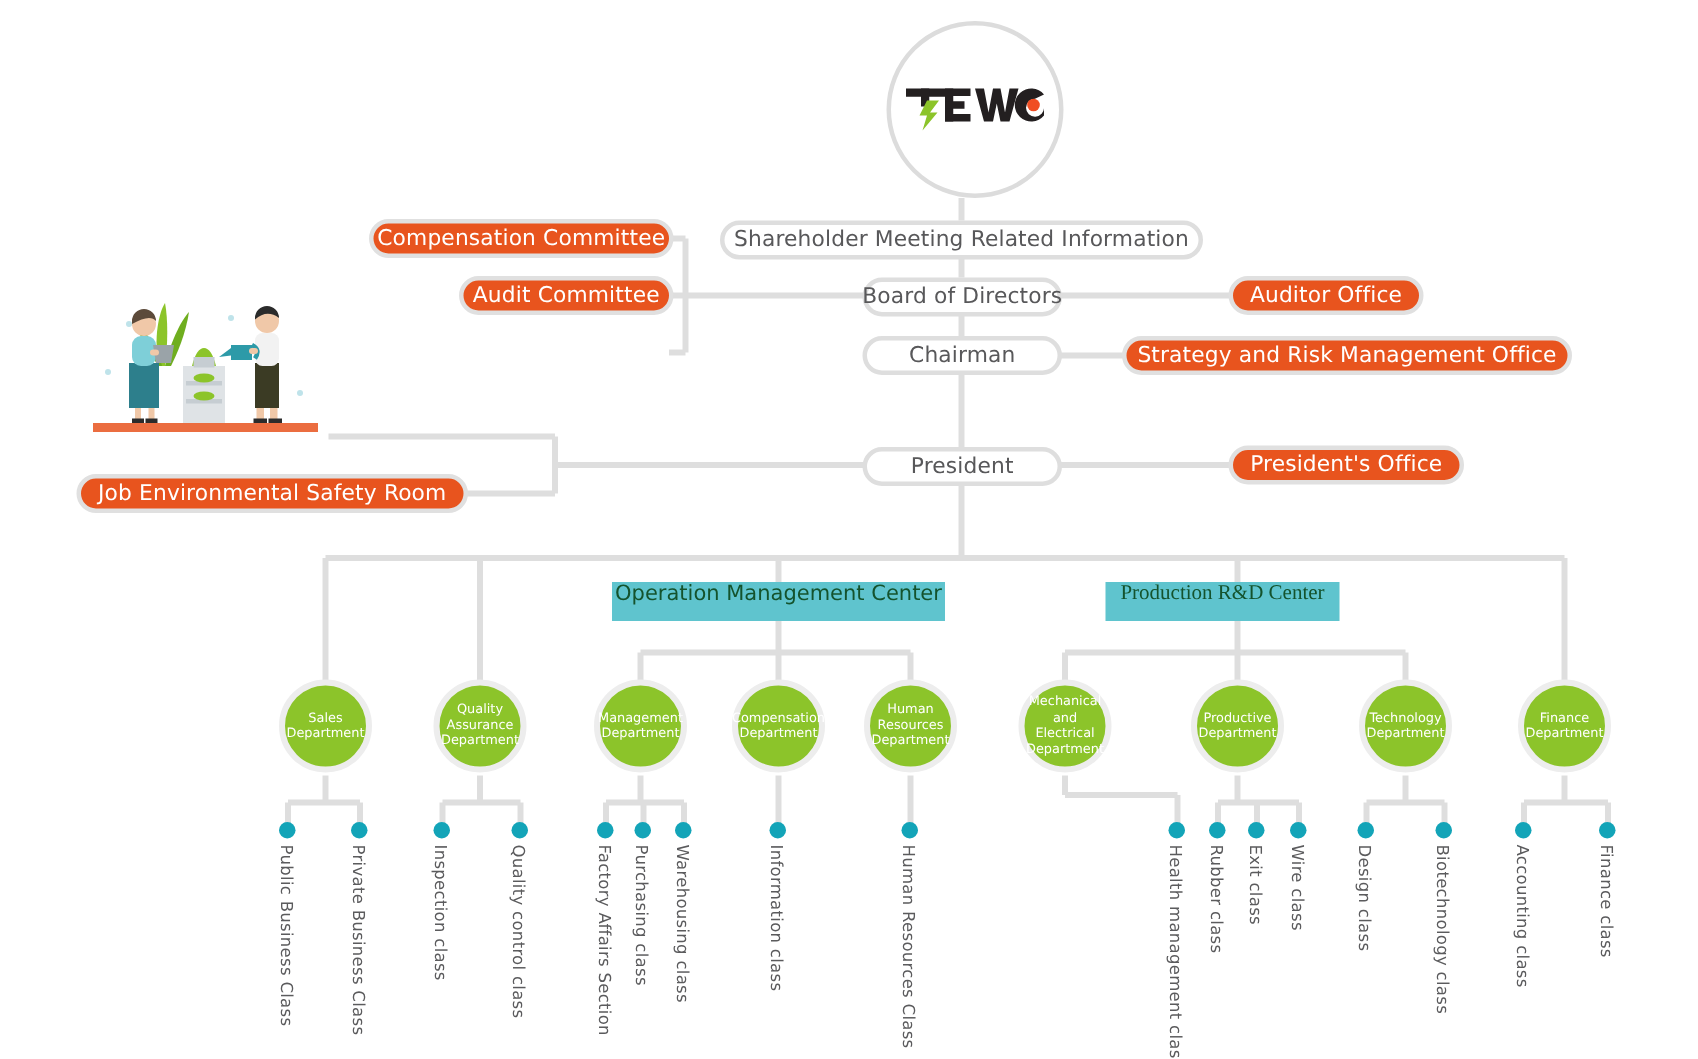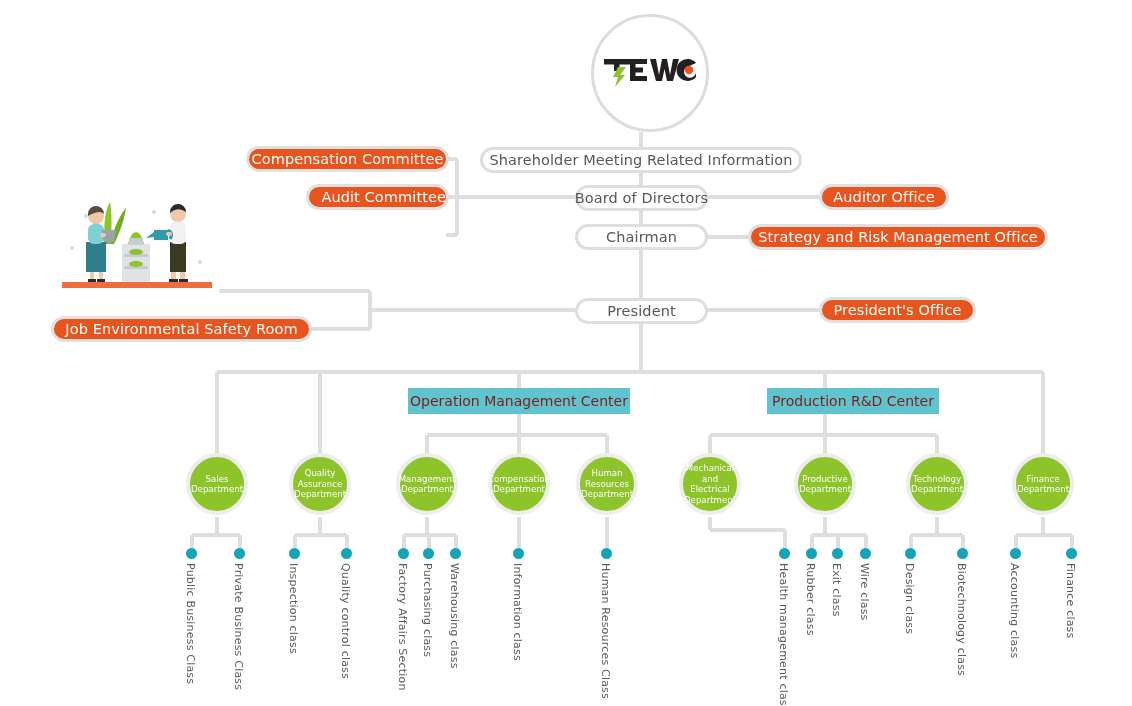--- a/index.html
+++ b/index.html
@@ -52,23 +52,23 @@
     background:#E8541E;
     border:3px solid #e0e0e0;
     color:#ffffff;
     font-size:14.5px;
   }
   
   .center-box{
     position:absolute;
     height:26px;
     background:#5FC4CE;
-    color:#7f1d1d;
+    color:#14532d;
     font-size:14px;
-    display:flex;align-items:center;justify-content:center;
+    display:flex;justify-content:center;
     white-space:nowrap;
     z-index:4;
   }
   
   .dept{
     position:absolute;
     width:62px;height:62px;
     border-radius:50%;
     background:#8CC42A;
     border:4px solid #ededed;
@@ -285,21 +285,21 @@
   </div>
 
   <div class="pill white" style="left:575px;top:298px;width:133px;">
     <span>President</span>
   </div>
 
   <div class="pill orange" style="left:246px;top:146px;width:203px;">
     <span>Compensation Committee</span>
   </div>
 
-  <div class="pill orange" style="left:306px;top:184px;width:143px;justify-content:flex-end;">
+  <div class="pill orange" style="left:306px;top:184px;width:143px;">
     <span>Audit Committee</span>
   </div>
 
 
   <div class="pill orange" style="left:819px;top:184px;width:130px;">
     <span>Auditor Office</span>
   </div>
 
   <div class="pill orange" style="left:819px;top:297px;width:157px;">
     <span>President's Office</span>
@@ -311,21 +311,21 @@
 
 
   <div class="pill orange" style="left:51px;top:316px;width:261px;">
     <span>Job Environmental Safety Room</span>
   </div>
 
   <div class="center-box" style="left:408px;top:388px;width:222px;">
     <span>Operation Management Center</span>
   </div>
 
-  <div class="center-box" style="left:767px;top:388px;width:172px;">
+  <div class="center-box" style="left:737px;top:388px;width:156px;font-family:Liberation Serif, serif;">
     <span>Production R&amp;D Center</span>
   </div>
 
   <div class="dept" style="left:186px;top:453px;">
     <div>
       <span>Sales</span>
       <span>Department</span>
     </div>
   </div>
 

